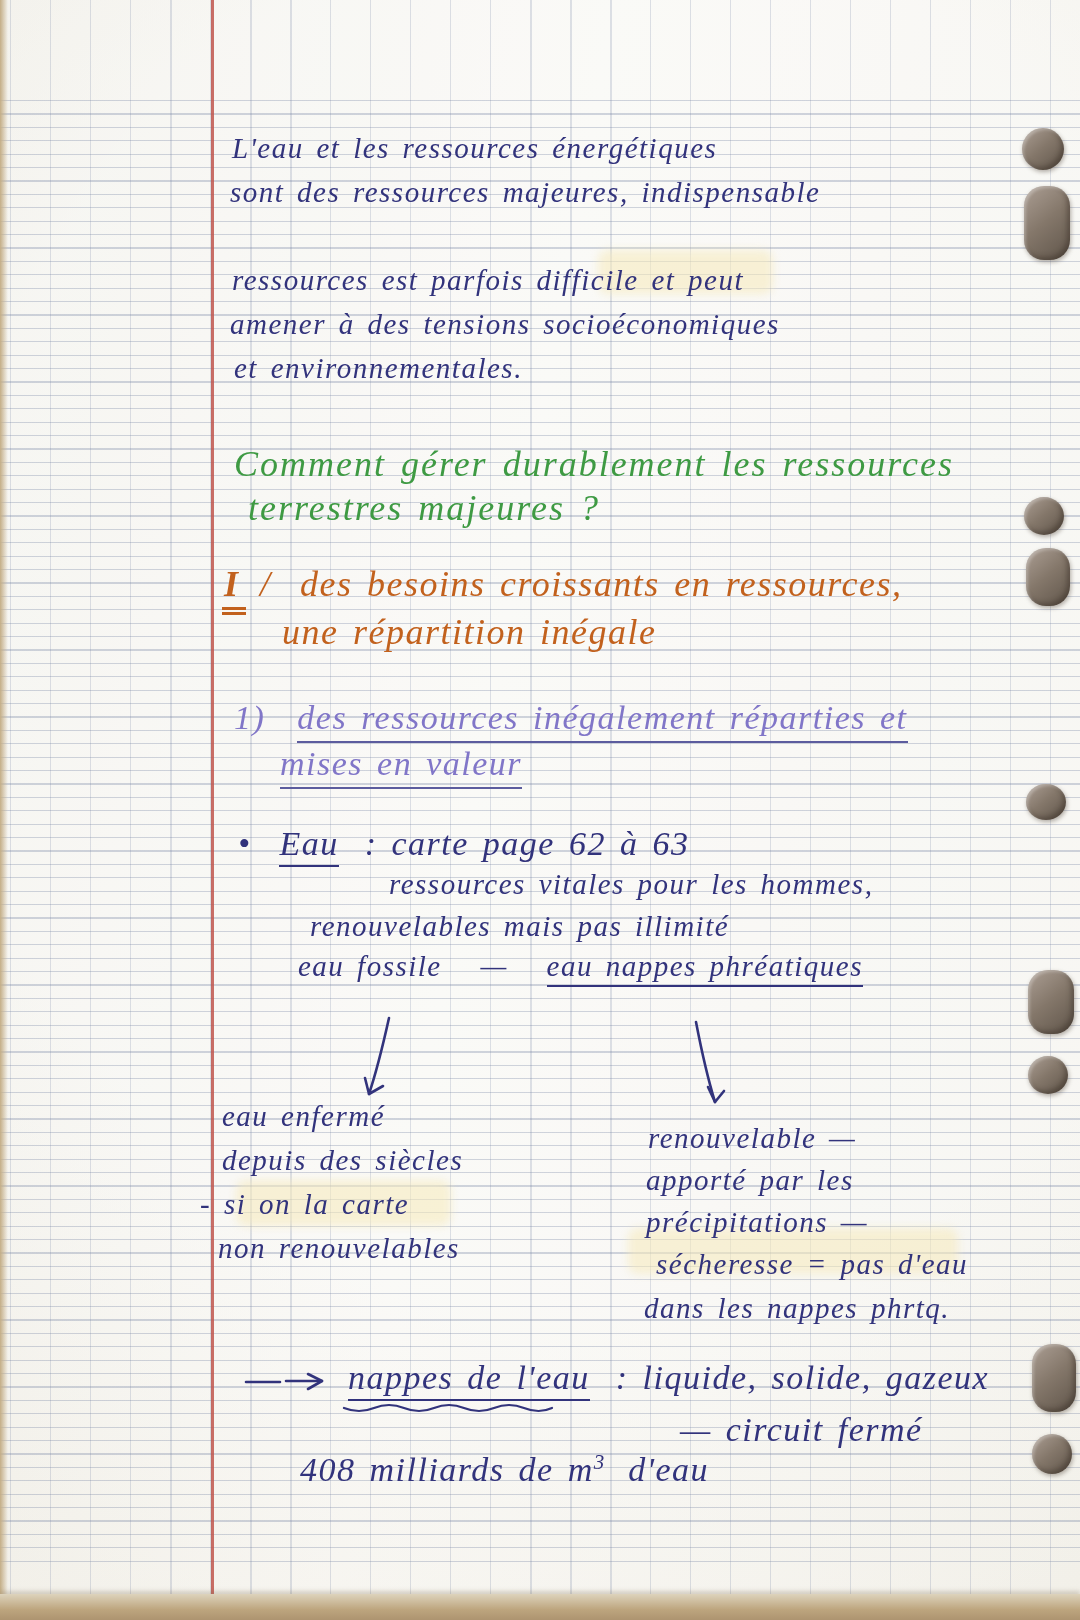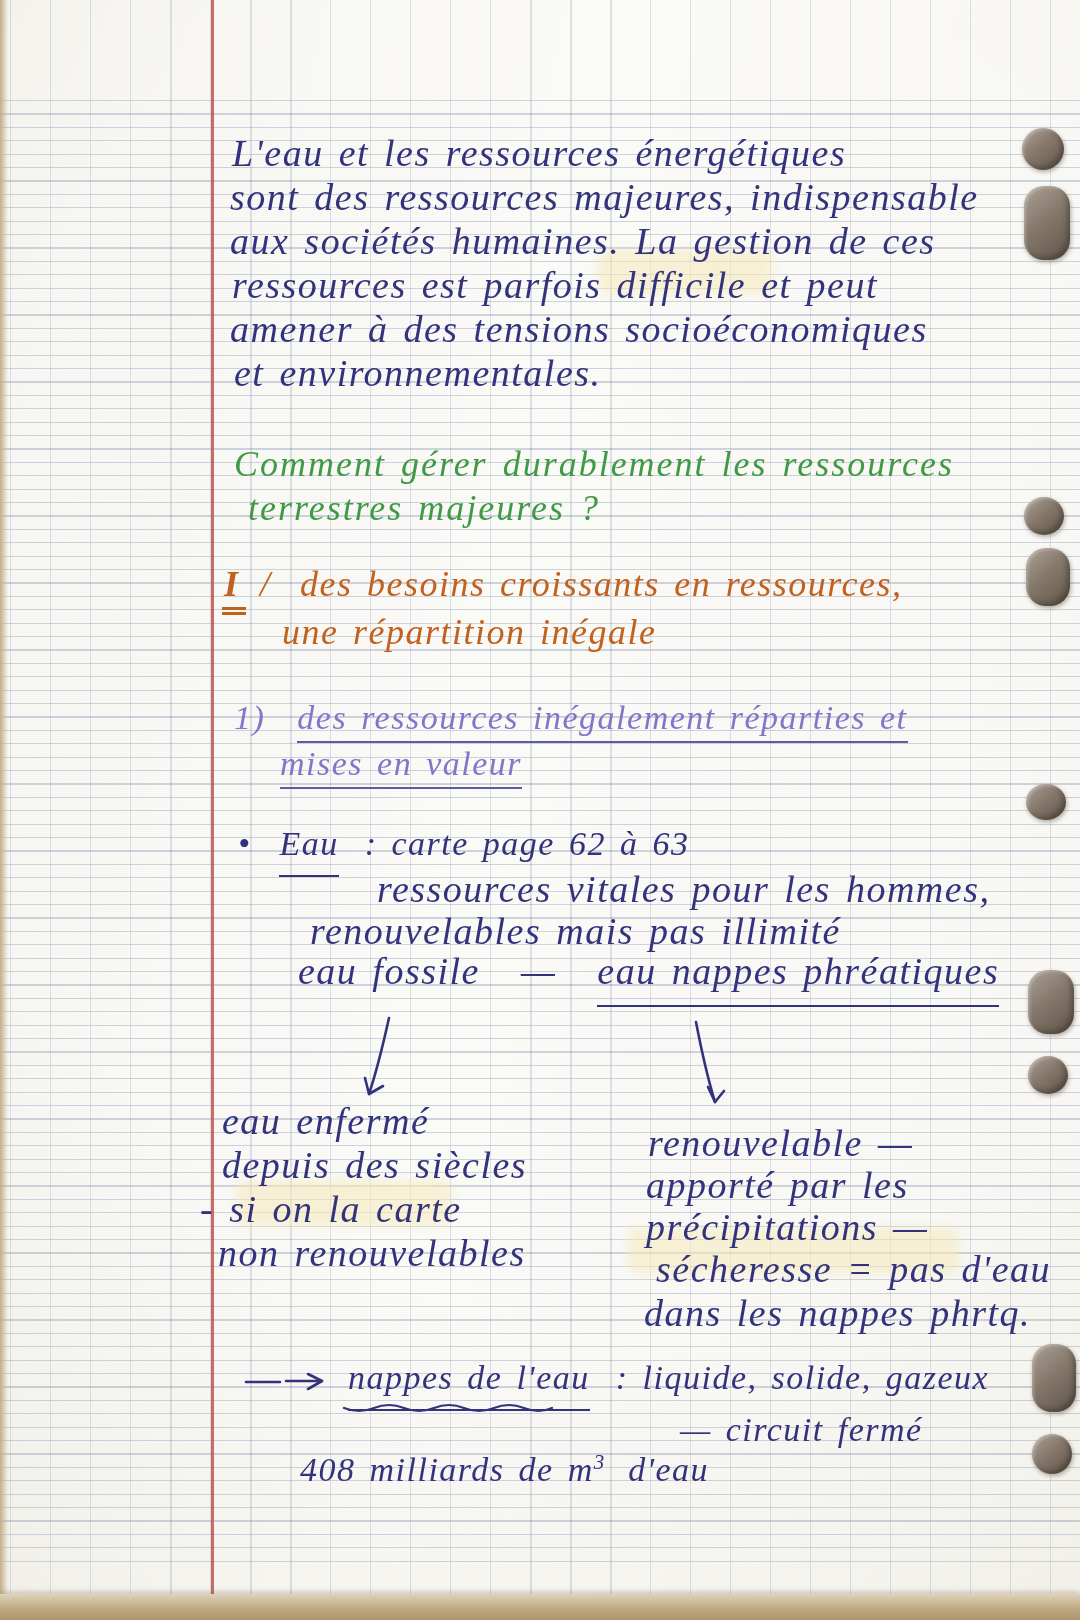--- a/index.html
+++ b/index.html
@@ -23,24 +23,24 @@
     box-shadow:0 -3px 4px rgba(120,100,70,0.25); }
   .glow { position:absolute; background:rgba(246,233,185,0.55); filter:blur(4px);
     border-radius:10px; }
 
   .hw { position:absolute; font-style:italic; white-space:nowrap; line-height:1.15;
     letter-spacing:1.5px; word-spacing:4px; }
   .blue   { color:#32337c; }
   .green  { color:#3e9a43; letter-spacing:2px; }
   .orange { color:#c2611d; }
   .purple { color:#8176c8; }
-  .t33 { font-size:38px; }
+  .t33 { font-size:29px; }
   .t34 { font-size:34px; }
   .t36 { font-size:36px; }
-  .ul-blue   { border-bottom:2.5px solid #32337c; padding-bottom:13px; }
+  .ul-blue   { border-bottom:2.5px solid #32337c; padding-bottom:3px; }
   .ul-purple { border-bottom:2.5px solid #5c5c9e; padding-bottom:5px; }
   .numeral { display:inline-block; border-bottom:8px double #c2611d; padding:0 6px 2px 2px;
     font-weight:bold; }
 
   .ring { position:absolute; border-radius:50%;
     background:linear-gradient(140deg,#a5988d 8%, #84776a 48%, #655a4f 92%);
     box-shadow:1px 2px 4px rgba(70,58,45,0.4),
       inset 2px 2px 3px rgba(255,255,255,0.28),
       inset -3px -3px 5px rgba(45,35,25,0.38); }
   .oblong { border-radius:20px; }
@@ -58,21 +58,20 @@
   <div class="margin-line"></div>
   <div class="edge-left"></div>
   <div class="edge-bottom"></div>
 
   <div class="glow" style="left:598px; top:250px; width:175px; height:44px;"></div>
   <div class="glow" style="left:236px; top:1180px; width:215px; height:46px;"></div>
   <div class="glow" style="left:628px; top:1228px; width:330px; height:46px;"></div>
 
   <div class="hw blue t33" style="left:232px; top:132px;">L'eau et les ressources énergétiques</div>
   <div class="hw blue t33" style="left:230px; top:176px;font-style:italic;">sont des ressources majeures, indispensable</div>
-  <div class="hw blue t33" style="left:230px; top:220px;">aux sociétés humaines. La gestion de ces</div>
   <div class="hw blue t33" style="left:232px; top:264px;">ressources est parfois difficile et peut</div>
   <div class="hw blue t33" style="left:230px; top:308px;">amener à des tensions socioéconomiques</div>
   <div class="hw blue t33" style="left:234px; top:352px;">et environnementales.</div>
 
   <div class="hw green t36" style="left:234px; top:444px;">Comment gérer durablement les ressources</div>
   <div class="hw green t36" style="left:248px; top:488px;">terrestres majeures ?</div>
 
   <div class="hw orange t36" style="left:222px; top:564px;">
     <span class="numeral">I</span>
     <span>/</span>
@@ -86,21 +85,21 @@
   </div>
   <div class="hw purple t34" style="left:280px; top:744px;">
     <span class="ul-purple">mises en valeur</span>
   </div>
 
   <div class="hw blue t34" style="left:238px; top:824px;">
     <span>•</span>
     <span class="ul-blue" style="margin-left:14px;">Eau</span>
     <span style="margin-left:12px;margin-top:28px;">: carte page 62 à 63</span>
   </div>
-  <div class="hw blue t33" style="left:332px; top:868px;padding-left:45px;">ressources vitales pour les hommes,</div>
+  <div class="hw blue t33" style="left:344px; top:868px;padding-left:45px;">ressources vitales pour les hommes,</div>
   <div class="hw blue t33" style="left:310px; top:910px;">renouvelables mais pas illimité</div>
   <div class="hw blue t33" style="left:298px; top:950px;">
     <span>eau fossile</span>
     <span style="margin:0 26px;">—</span>
     <span class="ul-blue">eau nappes phréatiques</span>
   </div>
 
   <div class="hw blue t33" style="left:222px; top:1100px;">eau enfermé</div>
   <div class="hw blue t33" style="left:222px; top:1144px;">depuis des siècles</div>
   <div class="hw blue t33" style="left:200px; top:1188px;">- si on la carte</div>

